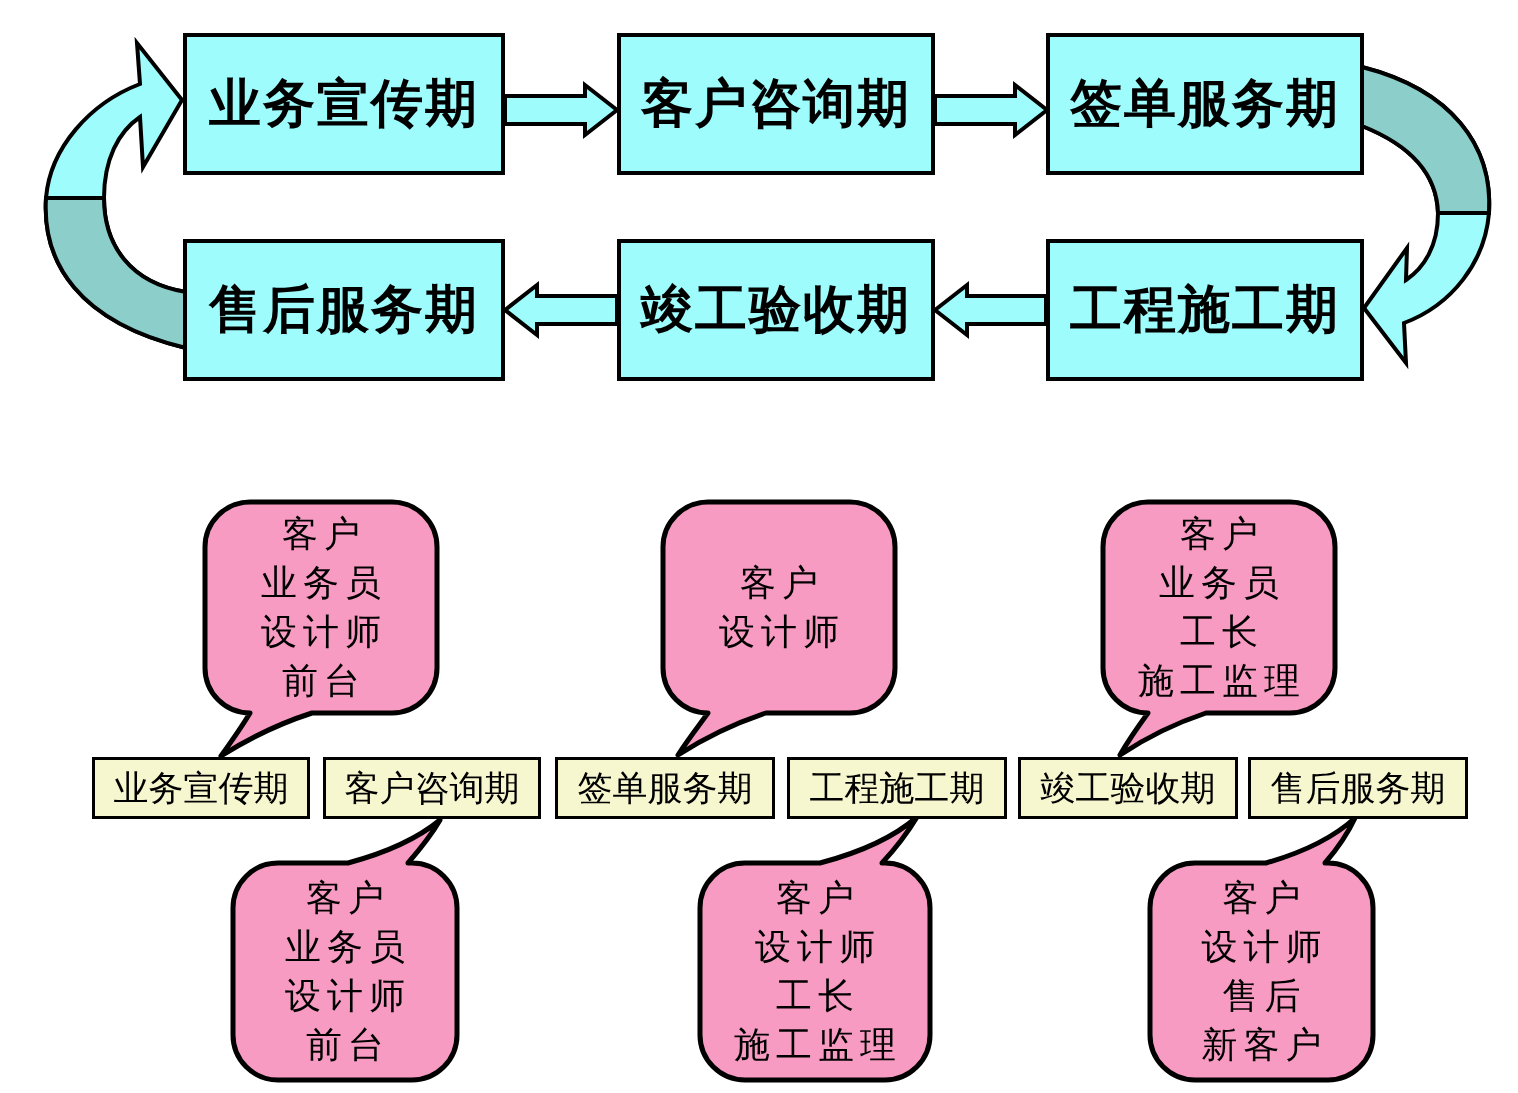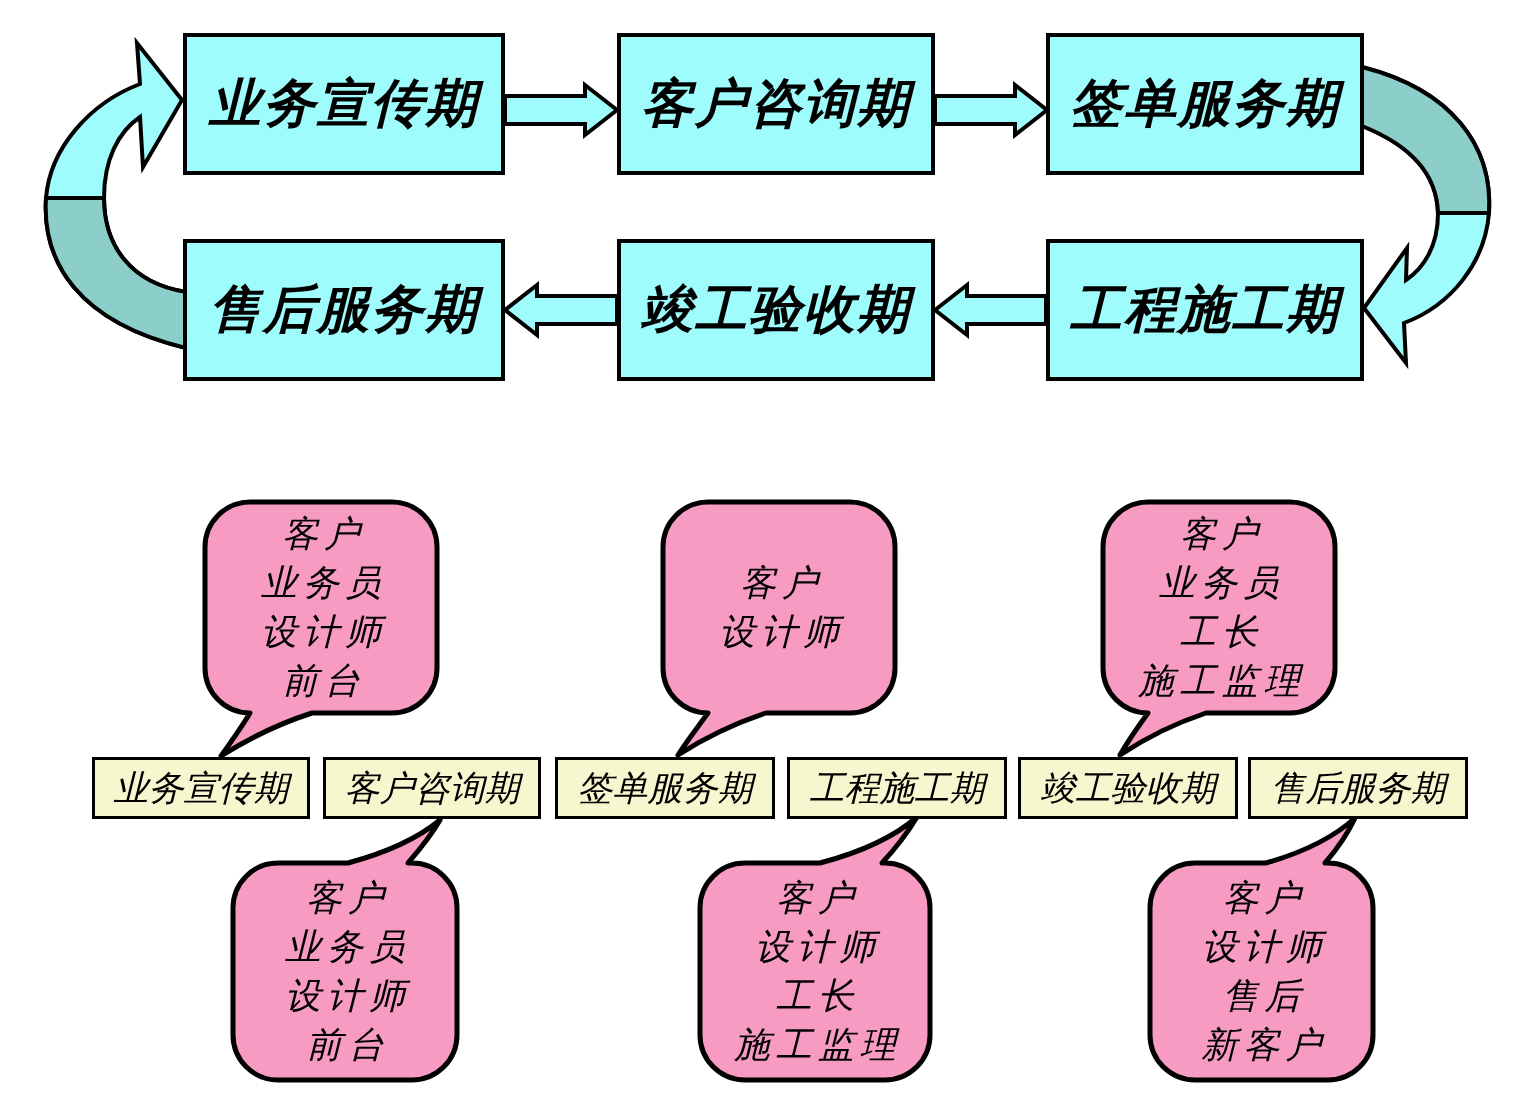--- a/index.html
+++ b/index.html
@@ -1,18 +1,18 @@
 <!DOCTYPE html>
 <html><head>
 <meta charset="utf-8">
 <style>
   html,body{margin:0;padding:0;background:#ffffff;}
   #canvas{
     position:relative;width:1518px;height:1093px;background:#ffffff;overflow:hidden;
-    font-family:"Liberation Serif","DejaVu Serif",serif;color:#000;font-style:italic;
+    font-family:"Liberation Serif","DejaVu Serif",serif;color:#000;
   }
   #shapes{position:absolute;left:0;top:0;width:1518px;height:1093px;}
   .node{
     position:absolute;height:142px;border:4px solid #000;box-sizing:border-box;
     display:flex;align-items:center;justify-content:center;
     font-size:52px;font-weight:bold;letter-spacing:2px;white-space:nowrap;
   }
   .row1{top:33px;} .row2{top:239px;}
   .n1{left:183px;width:322px;} .n2{left:617px;width:318px;} .n3{left:1046px;width:318px;}
   .n4{left:183px;width:322px;} .n5{left:617px;width:318px;} .n6{left:1046px;width:318px;}

